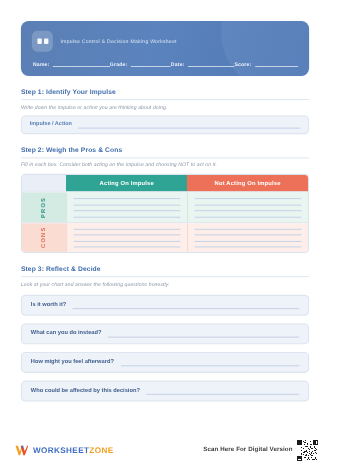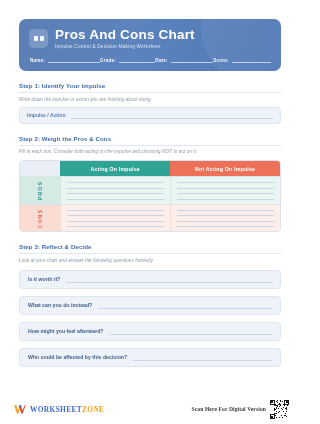--- a/index.html
+++ b/index.html
@@ -235,21 +235,20 @@
   
   .footer {
     position: absolute;
     left: 0; bottom: 0;
     width: 300px;
     height: 30px;
     display: flex;
     align-items: center;
     justify-content: space-between;
     padding: 0 11px 0 13px;
-    font-family: Liberation Serif, serif;
   }
   .brand { display: flex; align-items: center; gap: 4px; }
   .brand-mark { width: 13px; height: 13px; flex: 0 0 auto; }
   .brand-text { font-size: 7.4px; font-weight: bold; letter-spacing: .35px; }
   .brand-text .b1 { color: #3f6dc4; }
   .brand-text .b2 { color: #f2a01e; }
 
   .scan { display: flex; align-items: center; gap: 4px; }
   .scan-text {
     font-size: 5.6px;
@@ -268,21 +267,20 @@
 
 <div class="page">
 
   <div class="banner">
     <div class="banner-top">
       <div class="banner-icon">
         <i></i>
           <i></i>
       </div>
       <div class="banner-titles">
-        <div class="banner-title">Pros And Cons Chart</div>
         <div class="banner-sub">Impulse Control &amp; Decision-Making Worksheet</div>
       </div>
     </div>
 
     <div class="banner-fields">
       <div class="bfield name">
         <span class="bfield-label">Name:</span>
         <span class="bfield-rule"></span>
       </div>
       <div class="bfield grade">

